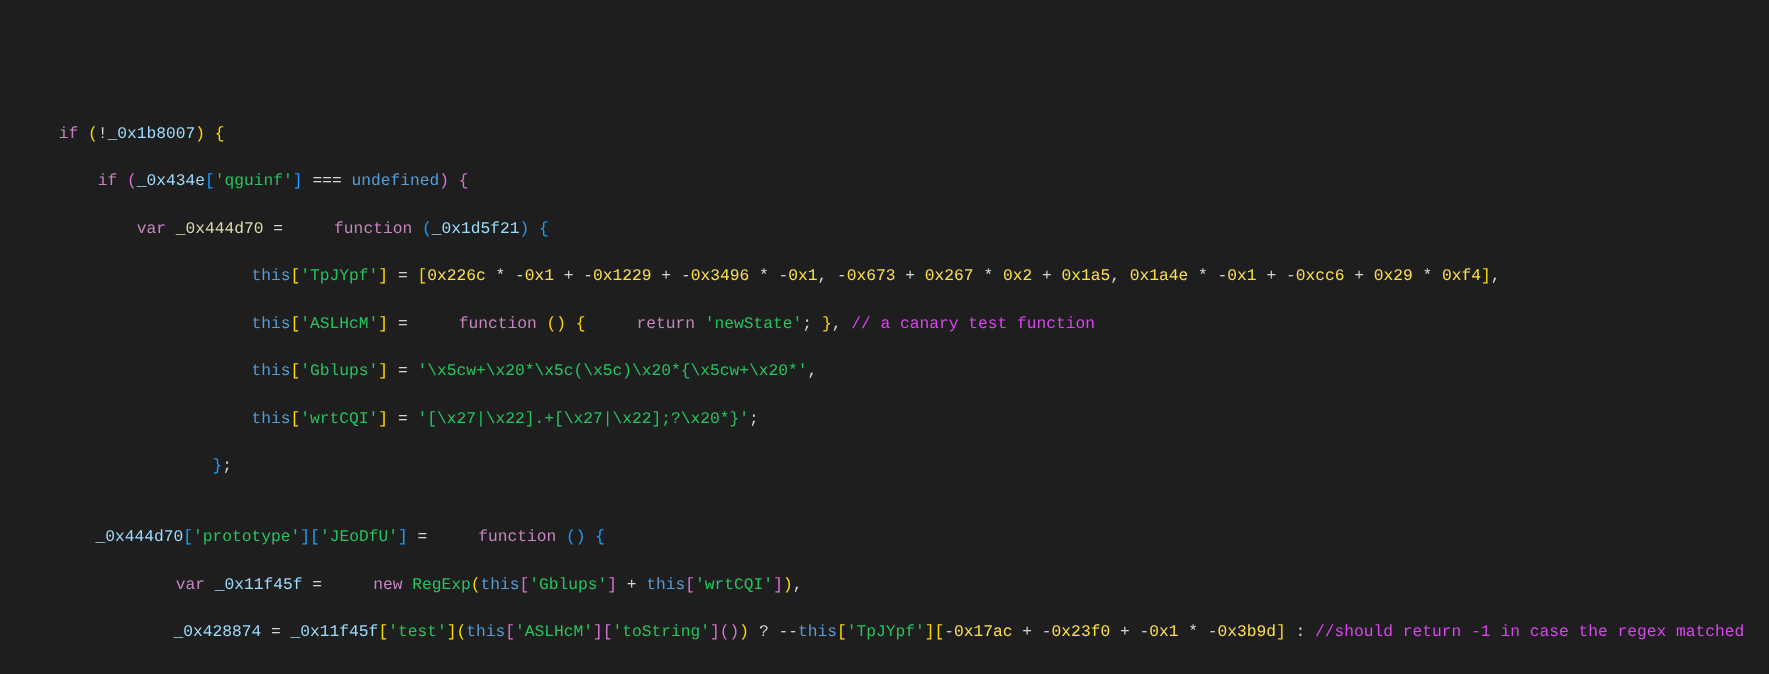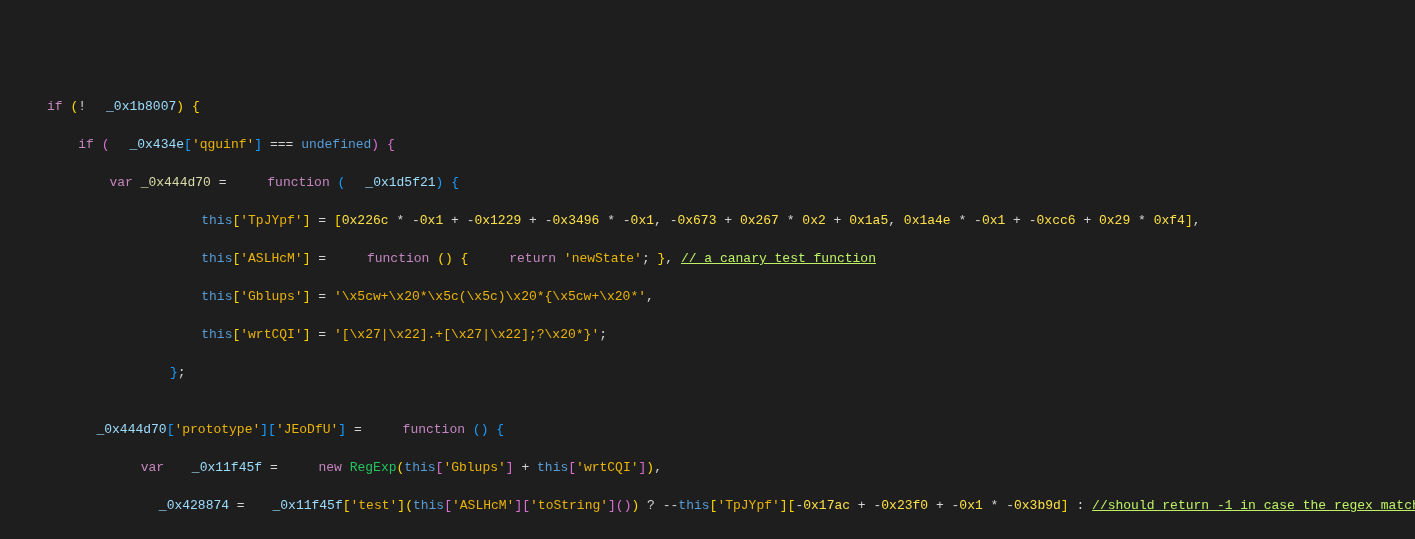--- a/index.html
+++ b/index.html
@@ -9,27 +9,27 @@
   font-size: 13px;
   line-height: 19px;
   color: #d4d4d4;
   white-space: pre;
   padding: 2px 0;
   overflow-x: auto;
   width: 1415px;
 }
 .line { padding: 0 14px; }
 .kw { color: #c586c0; margin-left: 33px; }       
-.id { color: #9cdcfe; margin-left: 20px; }       
+.id { color: #9cdcfe; }       
 .fn { color: #dcdcaa; }       
 .cls { color: #22c55e; }      
-.str { color: #eab308; }      
+.str { color: #22c55e; }      
 .num { color: #fde047; }      
 .op { color: #d4d4d4; }       
-.cm { color: #bef264; text-decoration: underline; }       
+.cm { color: #d946ef; }       
 .blue { color: #569cd6; }     
 .brk1 { color: #ffd700; }     
 .brk2 { color: #da70d6; }     
 .brk3 { color: #179fff; }     
 </style>
 </head>
 <body>
 
 
 

